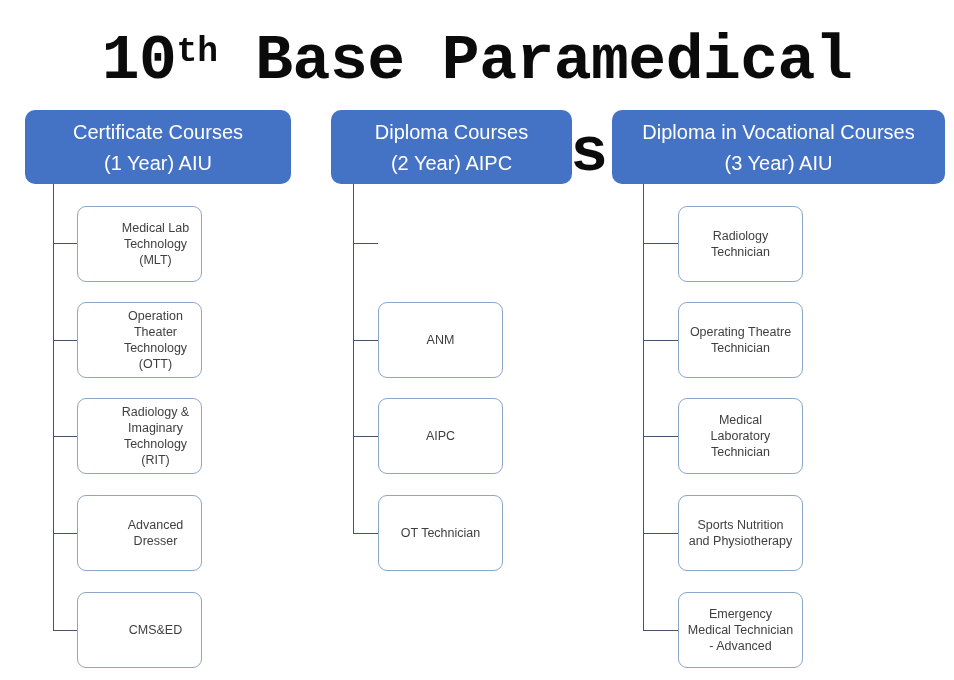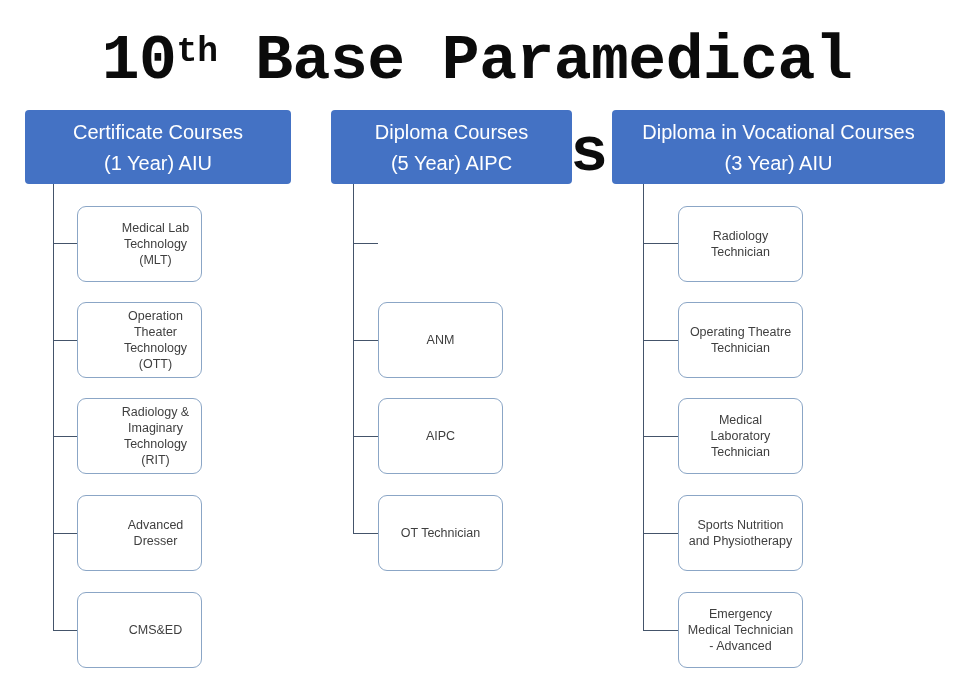--- a/index.html
+++ b/index.html
@@ -33,21 +33,21 @@
 
   
   .col { position: absolute; top: 110px; height: 570px; }
   .col.c1 { left: 25px;  width: 266px; }
   .col.c2 { left: 331px; width: 241px; }
   .col.c3 { left: 612px; width: 333px; }
 
   .hdr {
     position: absolute; top: 0; left: 0; right: 0; height: 74px;
     background: var(--header-fill, #4472C4);
-    border-radius: 4px;
+    border-radius: 10px;
     color: var(--header-text, #ffffff);
     display: flex; flex-direction: column;
     align-items: center; justify-content: center;
     gap: 9px;
     font-size: 20px;
     line-height: 22px;
     text-align: center;
   }
 
   .vline {
@@ -120,21 +120,21 @@
     <div class="box r2">Radiology &amp;
 Imaginary
 Technology (RIT)</div>
     <div class="box r3">Advanced Dresser</div>
     <div class="box r4">CMS&amp;ED</div>
   </div>
 
   <div class="col c2">
     <div class="hdr">
       <div>Diploma Courses</div>
-      <div>(5 Year) AIPC</div>
+      <div>(2 Year) AIPC</div>
     </div>
     <div class="vline"></div>
     <div class="stub r0"></div>
     <div class="stub r1"></div>
     <div class="stub r2"></div>
     <div class="stub r3"></div>
     <div class="box r1">ANM</div>
     <div class="box r2">AIPC</div>
     <div class="box r3">OT Technician</div>
   </div>

